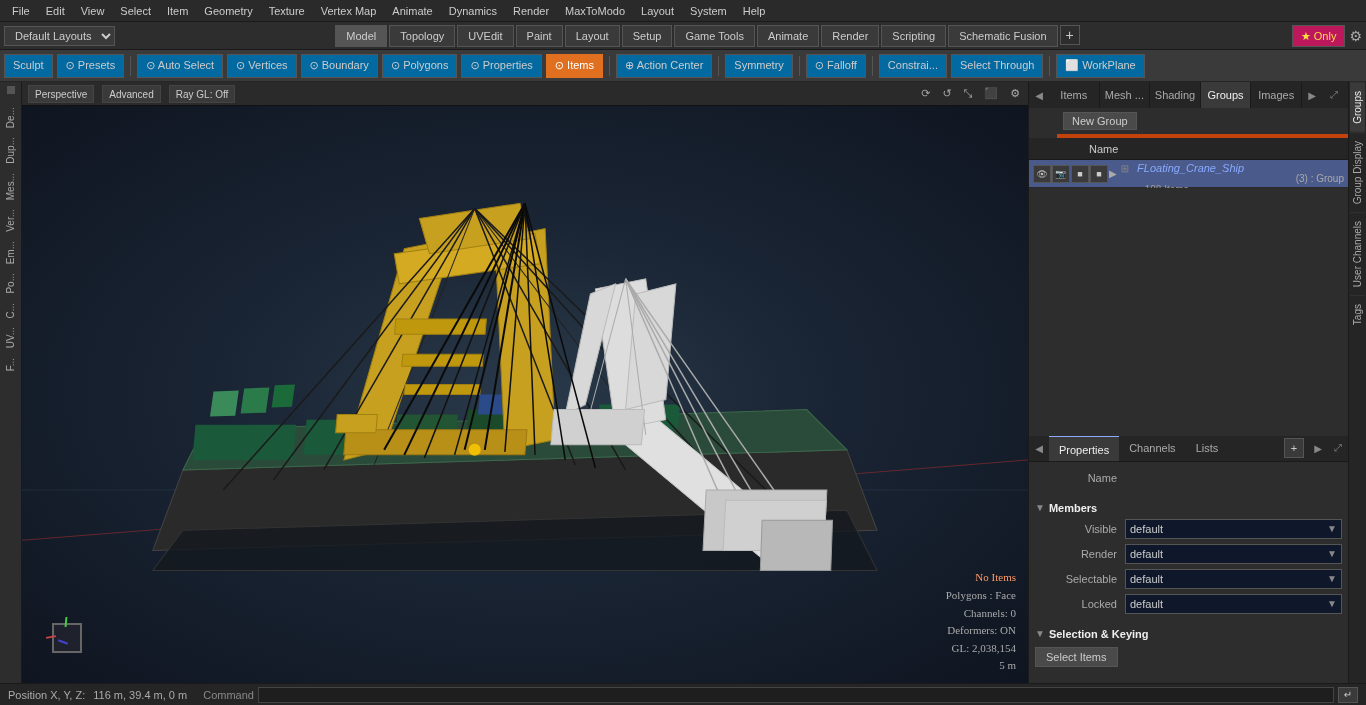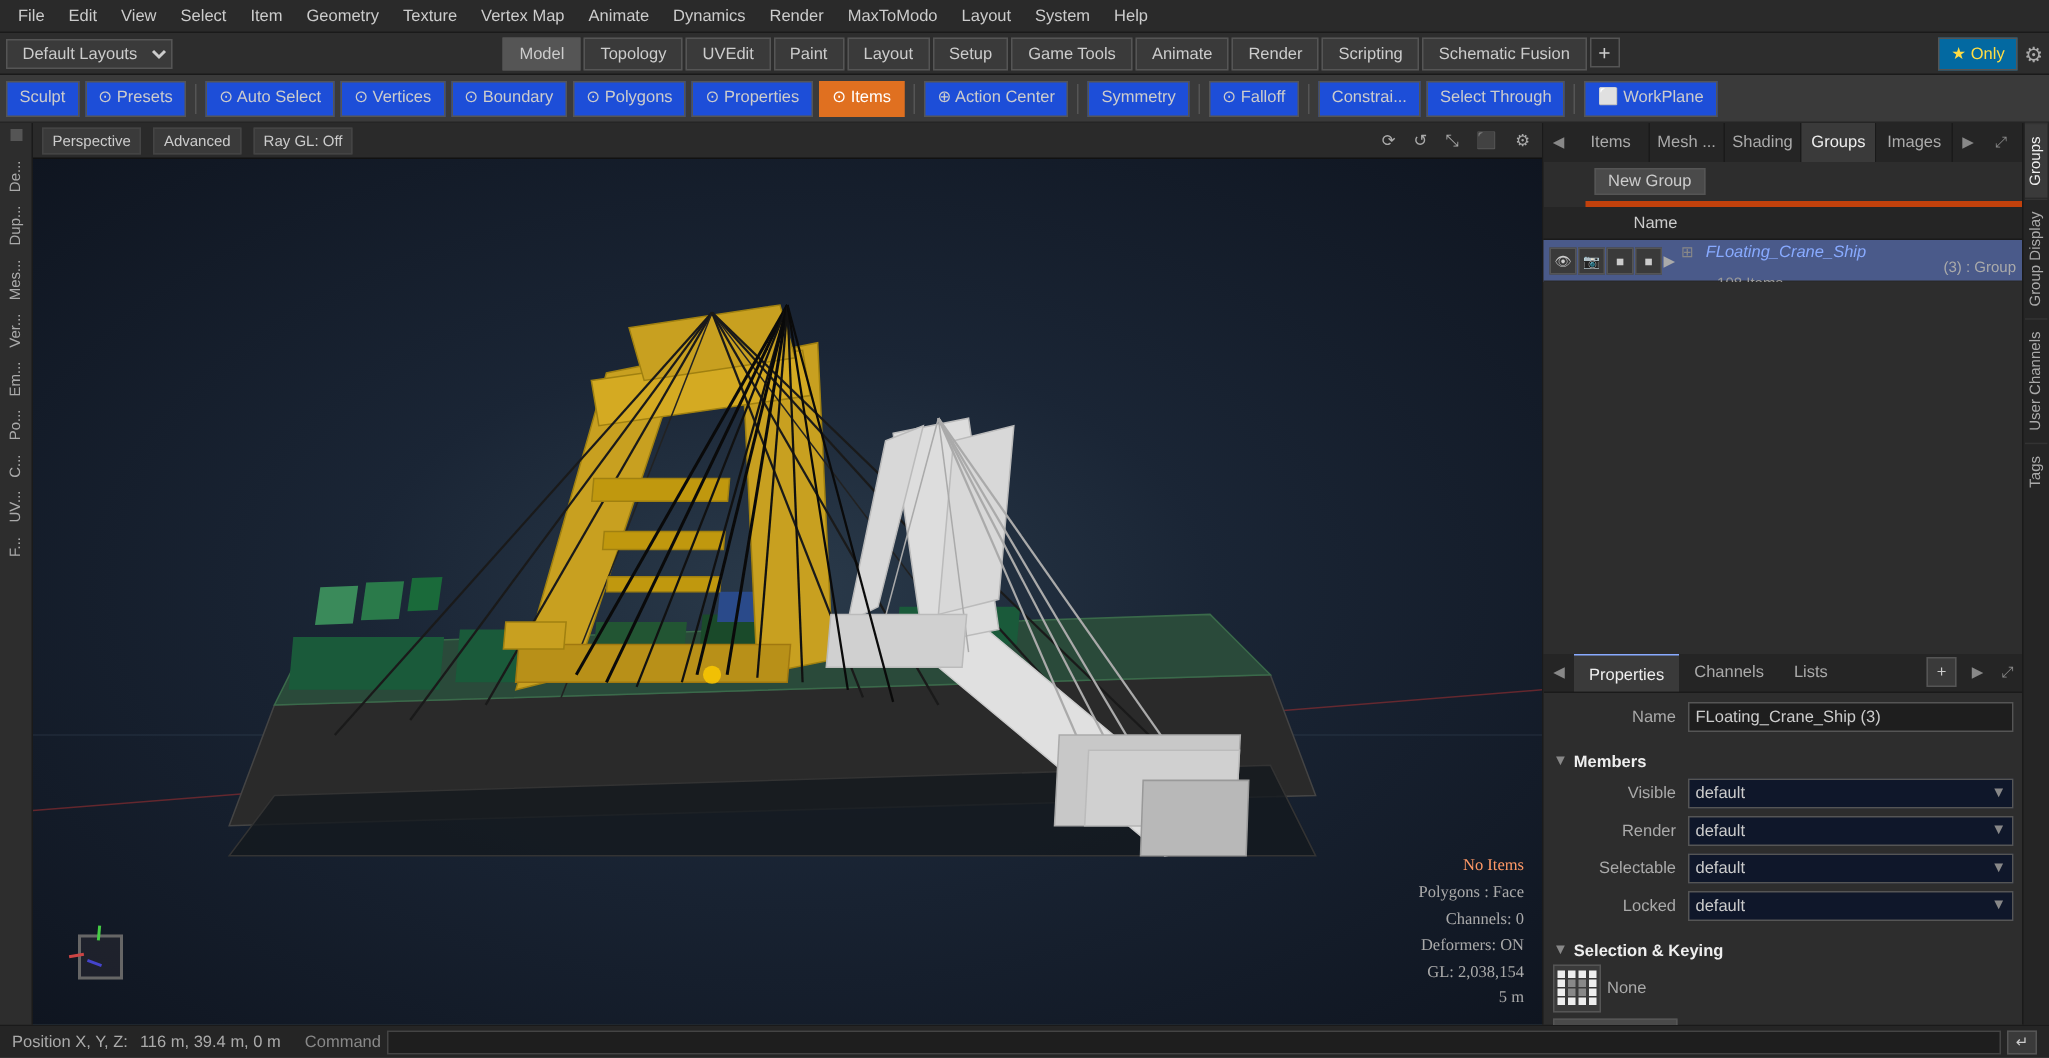--- a/index.html
+++ b/index.html
@@ -8,28 +8,28 @@
     
     #menu-bar { background: #2a2a2a; height: 22px; display: flex; align-items: center; padding: 0 4px; border-bottom: 1px solid #1a1a1a; }
     .menu-item { padding: 0 8px; cursor: pointer; color: #ccc; font-size: 11px; height: 22px; line-height: 22px; }
 
     
     #layout-bar { background: #2d2d2d; height: 28px; display: flex; align-items: center; padding: 0 4px; border-bottom: 1px solid #1a1a1a; }
     #layout-selector { background: #3a3a3a; border: 1px solid #555; color: #ccc; padding: 2px 6px; font-size: 11px; height: 20px; margin-right: 8px; }
     .layout-tabs { display: flex; gap: 2px; flex: 1; justify-content: center; }
     .layout-tab { background: #3a3a3a; border: 1px solid #555; color: #ccc; padding: 2px 10px; font-size: 11px; cursor: pointer; height: 22px; line-height: 17px; }
     .layout-tab.active { background: #555; }
-    .layout-tab-only { background: #0369a1; border: 1px solid #555; color: #ffdd44; padding: 2px 8px; font-size: 11px; cursor: pointer; height: 22px; line-height: 17px; }
+    .layout-tab-only { background: #be185d; border: 1px solid #555; color: #ffdd44; padding: 2px 8px; font-size: 11px; cursor: pointer; height: 22px; line-height: 17px; }
     .layout-right { display: flex; align-items: center; gap: 4px; }
     .layout-plus { background: none; border: 1px solid #555; color: #ccc; width: 20px; height: 20px; cursor: pointer; font-size: 14px; line-height: 18px; text-align: center; }
     .settings-icon { color: #aaa; cursor: pointer; font-size: 14px; }
 
     
     #toolbar { background: #3a3a3a; height: 32px; display: flex; align-items: center; padding: 0 4px; gap: 4px; border-bottom: 1px solid #252525; }
-    .toolbar-btn { background: #1d4ed8; border: 1px solid #555; color: #ccc; padding: 2px 8px; font-size: 11px; cursor: pointer; height: 24px; line-height: 19px; white-space: nowrap; display: flex; align-items: center; gap: 3px; }
+    .toolbar-btn { background: #0369a1; border: 1px solid #555; color: #ccc; padding: 2px 8px; font-size: 11px; cursor: pointer; height: 24px; line-height: 19px; white-space: nowrap; display: flex; align-items: center; gap: 3px; }
     .toolbar-btn.active { background: #e07020; border-color: #e07020; color: white; }
     .toolbar-sep { width: 1px; height: 20px; background: #555; margin: 0 2px; }
 
     
     #main-area { display: flex; height: calc(705px - 22px - 28px - 32px - 22px); }
 
     
     #left-sidebar { width: 22px; background: #2d2d2d; border-right: 1px solid #1a1a1a; display: flex; flex-direction: column; align-items: center; padding-top: 4px; gap: 1px; }
     .sidebar-handle { width: 8px; height: 8px; background: #555; cursor: ew-resize; margin-bottom: 8px; }
     .sidebar-item-label { writing-mode: vertical-lr; transform: rotate(180deg); color: #aaa; font-size: 10px; padding: 4px 2px; cursor: pointer; white-space: nowrap; }
@@ -375,23 +375,20 @@
         <div class="props-tab">Channels</div>
         <div class="props-tab">Lists</div>
         <div class="props-add-btn">+</div>
         <div style="margin-left:4px;" class="panel-expand-btn">▶</div>
         <div class="panel-expand-btn">⤢</div>
       </div>
 
       <div class="prop-section">
         <div class="prop-row">
           <div class="prop-label">Name</div>
-          <div class="prop-value">
-            <input type="text" class="prop-input" value="FLoating_Crane_Ship (3)" style="">
-          </div>
         </div>
       </div>
 
       <div class="prop-section">
         <div class="prop-section-header">
           <span class="prop-section-triangle">▼</span>
           <span class="prop-section-title">Members</span>
         </div>
         <div class="prop-row">
           <div class="prop-label">Visible</div>
@@ -429,43 +426,20 @@
             </div>
           </div>
         </div>
       </div>
 
       <div class="sel-keying">
         <div class="prop-section-header">
           <span class="prop-section-triangle">▼</span>
           <span class="prop-section-title">Selection &amp; Keying</span>
         </div>
-        <div class="sel-key-row">
-          <div class="sel-key-icon">
-            <div class="dot-grid">
-              <div class="dot lit"></div>
-              <div class="dot lit"></div>
-              <div class="dot lit"></div>
-              <div class="dot lit"></div>
-              <div class="dot lit"></div>
-              <div class="dot"></div>
-              <div class="dot"></div>
-              <div class="dot lit"></div>
-              <div class="dot lit"></div>
-              <div class="dot"></div>
-              <div class="dot"></div>
-              <div class="dot lit"></div>
-              <div class="dot lit"></div>
-              <div class="dot lit"></div>
-              <div class="dot lit"></div>
-              <div class="dot lit"></div>
-            </div>
-          </div>
-          <span class="sel-key-label">None</span>
-        </div>
         <div style="display:flex;gap:4px;margin-top:4px;">
           <button class="action-btn">Select Items</button>
         </div>
 
       </div>
     </div>
   </div>
 
   <div id="far-right-tabs">
     <div class="far-tab active">Groups</div>

